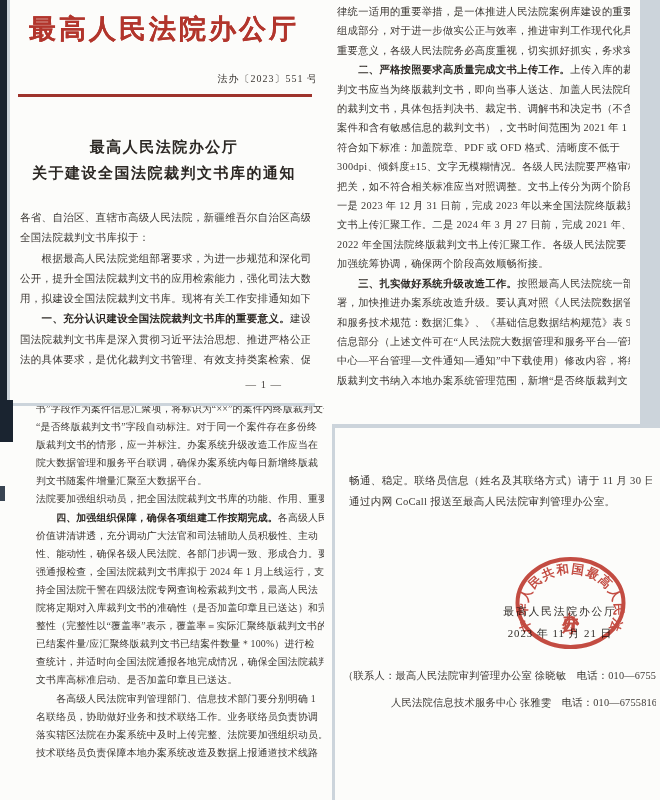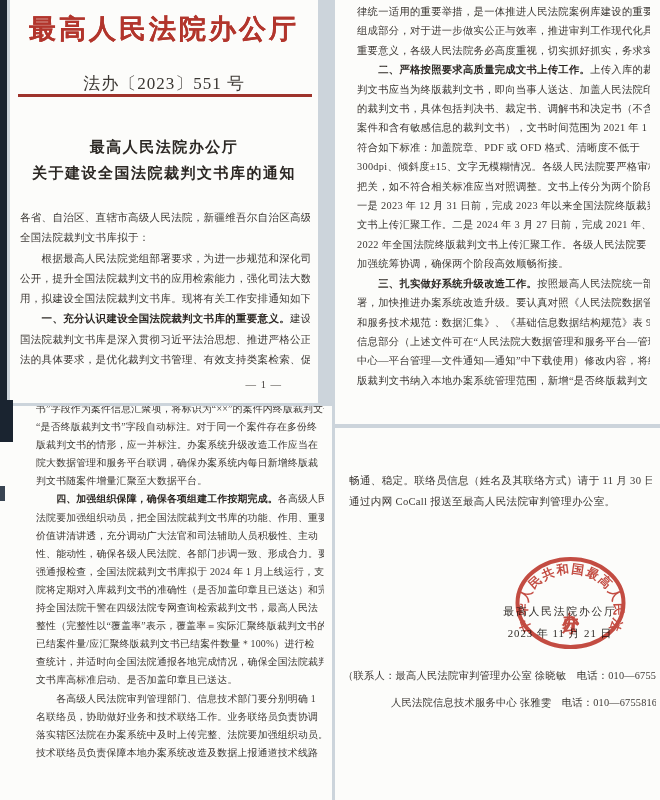--- a/index.html
+++ b/index.html
@@ -13,31 +13,31 @@
   .tline{white-space:nowrap;overflow:hidden;}
   .tline b{font-weight:bold;color:#2c2824;}
 
   
   #p1{left:10px;top:0;width:308px;height:403px;overflow:hidden;}
   .p1-header{
     margin-top:11px;text-align:center;color:#b2352c;font-weight:900;
     font-size:27px;letter-spacing:3px;line-height:36px;
     text-shadow:0 0 .6px #b2352c;
   }
-  .p1-docnum{position:absolute;left:0;right:0;top:72px;text-align:center;
-    font-size:17px;letter-spacing:1px;color:#3b3733;}
+  .p1-docnum{position:absolute;left:0;right:0;top:72px;text-align:right;
+    font-size:10px;letter-spacing:1px;color:#3b3733;}
   .p1-rule{position:absolute;left:8px;right:6px;top:94px;height:2.5px;background:#9e332b;}
   .p1-title{position:absolute;left:0;right:0;top:134px;text-align:center;
     font-weight:bold;font-size:15px;letter-spacing:1.5px;line-height:26px;color:#2c2824;}
   .p1-body{position:absolute;left:10px;right:8px;top:208px;
     font-size:10.5px;line-height:20.3px;letter-spacing:.3px;color:#3b3733;}
   .p1-pagenum{position:absolute;right:36px;top:379px;font-size:10.5px;color:#4a4540;letter-spacing:1px;}
 
   
-  #p2{left:335px;top:0;width:325px;height:424px;overflow:hidden;font-family:Liberation Serif, serif;}
+  #p2{left:315px;top:0;width:325px;height:424px;overflow:hidden;font-family:Liberation Serif, serif;}
   .p2-body{position:absolute;left:22px;right:10px;top:2px;
     font-size:10.3px;line-height:19.4px;letter-spacing:.3px;color:#3b3733;}
 
   
   #p3{left:0;top:406px;width:332px;height:394px;overflow:hidden;}
   .p3-body{position:absolute;left:36px;right:8px;top:-6px;
     font-size:9.9px;line-height:18.1px;letter-spacing:.2px;color:#3b3733;}
 
   
   #p4{left:335px;top:428px;width:325px;height:372px;overflow:hidden;}
@@ -117,27 +117,27 @@
     </div>
 </div>
 
 <div class="page" id="p3">
   <div class="p3-body">
       <div class="tline">书”字段作为案件信息汇聚项，将标识为“××”的案件内终版裁判文书的</div>
       <div class="tline">“是否终版裁判文书”字段自动标注。对于同一个案件存在多份终</div>
       <div class="tline">版裁判文书的情形，应一并标注。办案系统升级改造工作应当在</div>
       <div class="tline">院大数据管理和服务平台联调，确保办案系统内每日新增终版裁</div>
       <div class="tline">判文书随案件增量汇聚至大数据平台。</div>
+      <div class="tline">法院要加强组织动员，把全国法院裁判文书库的功能、作用、重要</div>
       <div class="tline"><b>　　四、加强组织保障，确保各项组建工作按期完成。</b>各高级人民</div>
-      <div class="tline">法院要加强组织动员，把全国法院裁判文书库的功能、作用、重要</div>
       <div class="tline">价值讲清讲透，充分调动广大法官和司法辅助人员积极性、主动</div>
       <div class="tline">性、能动性，确保各级人民法院、各部门步调一致、形成合力。要加</div>
       <div class="tline">强通报检查，全国法院裁判文书库拟于 2024 年 1 月上线运行，支</div>
+      <div class="tline">持全国法院干警在四级法院专网查询检索裁判文书，最高人民法</div>
       <div class="tline">院将定期对入库裁判文书的准确性（是否加盖印章且已送达）和完</div>
-      <div class="tline">持全国法院干警在四级法院专网查询检索裁判文书，最高人民法</div>
       <div class="tline">整性（完整性以“覆盖率”表示，覆盖率＝实际汇聚终版裁判文书的</div>
       <div class="tline">已结案件量/应汇聚终版裁判文书已结案件数量＊100%）进行检</div>
       <div class="tline">查统计，并适时向全国法院通报各地完成情况，确保全国法院裁判</div>
       <div class="tline">文书库高标准启动、是否加盖印章且已送达。</div>
       <div class="tline">　　各高级人民法院审判管理部门、信息技术部门要分别明确 1</div>
       <div class="tline">名联络员，协助做好业务和技术联络工作。业务联络员负责协调</div>
       <div class="tline">落实辖区法院在办案系统中及时上传完整、法院要加强组织动员。</div>
       <div class="tline">技术联络员负责保障本地办案系统改造及数据上报通道技术线路</div>
     </div>
 </div>

